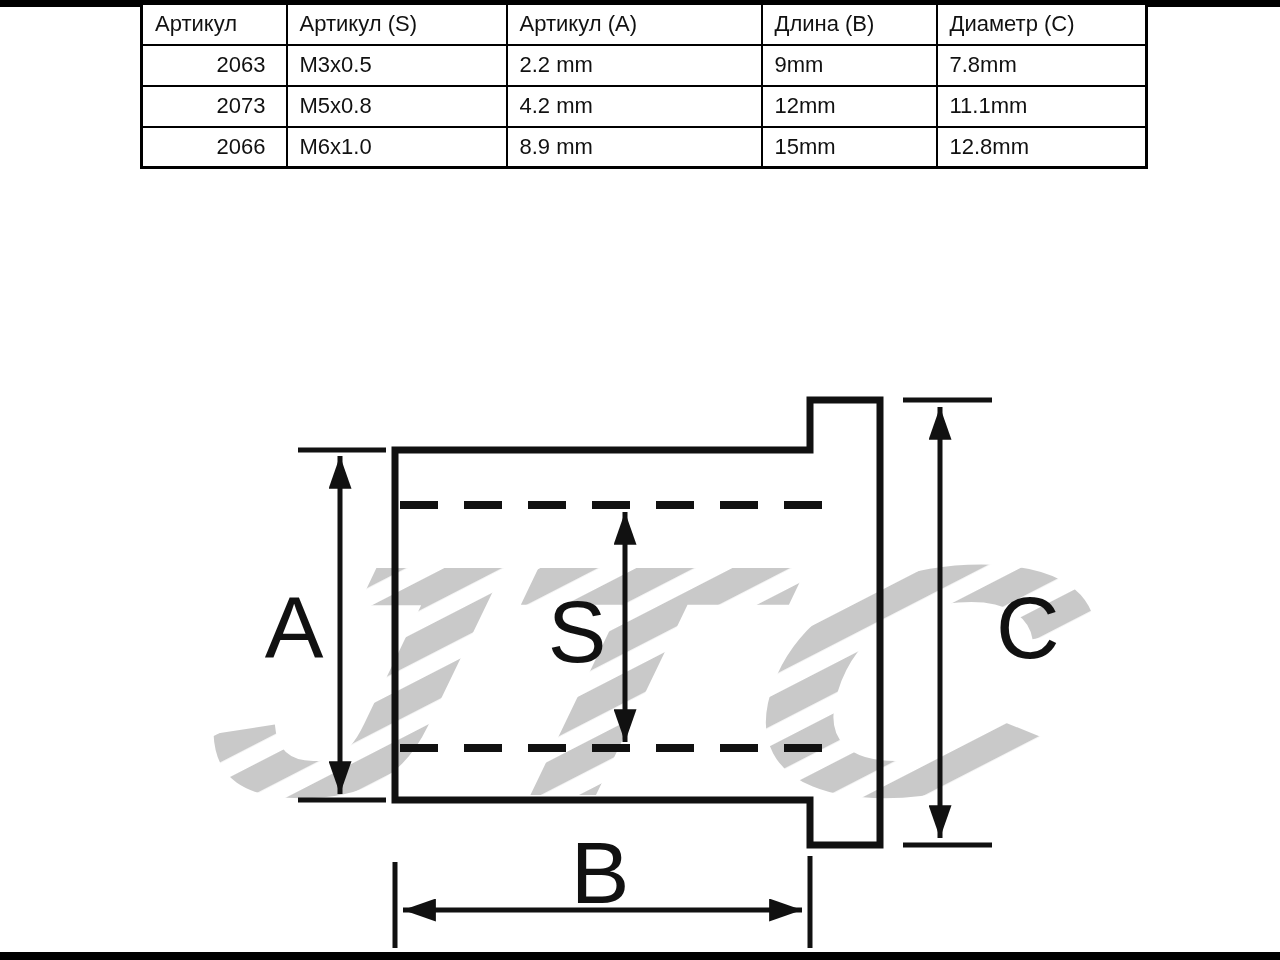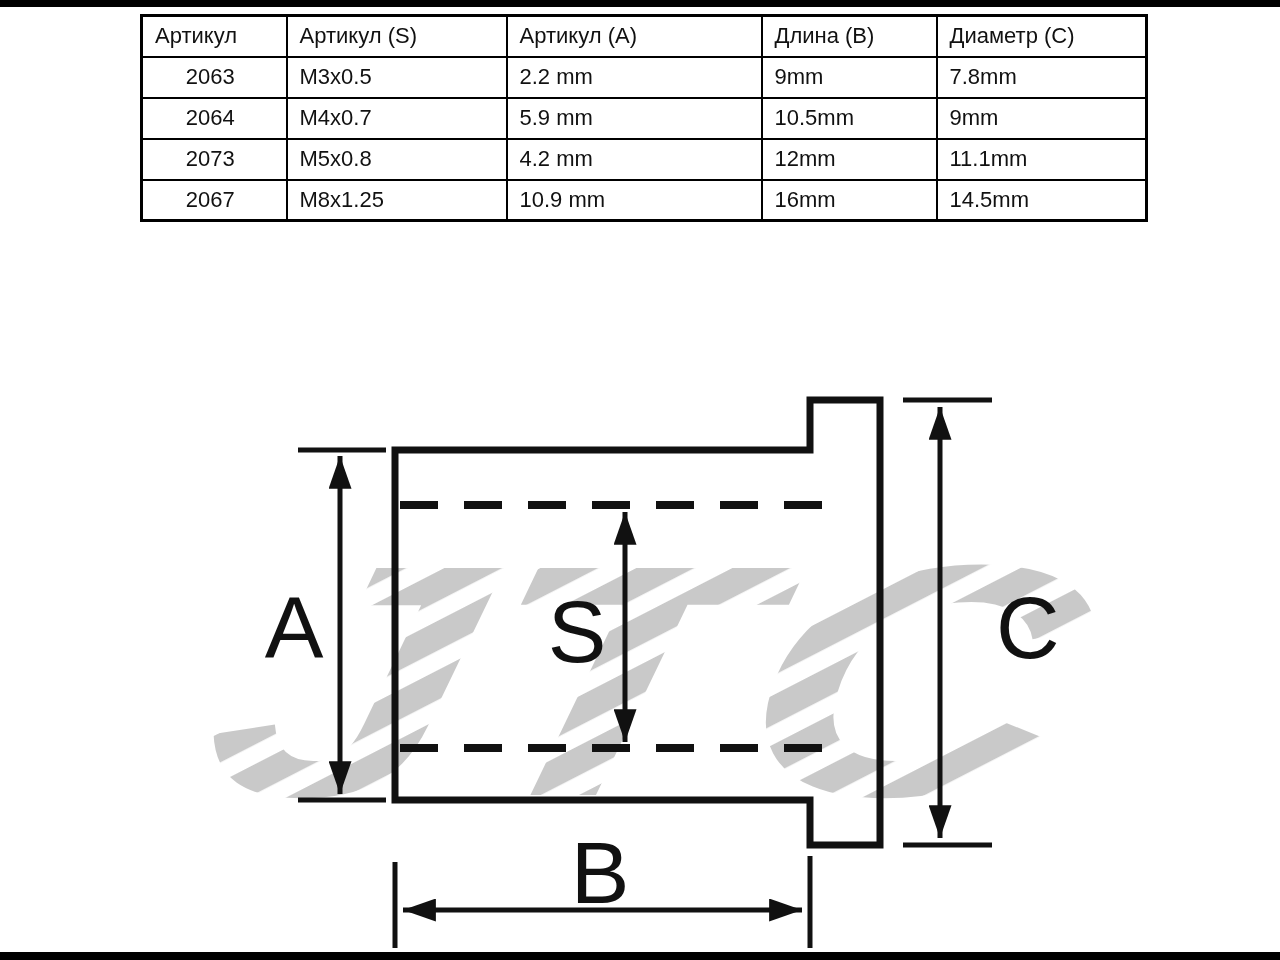--- a/index.html
+++ b/index.html
@@ -11,40 +11,40 @@
   }
   .page { position: relative; width: 1280px; height: 960px; background: #ffffff; overflow: hidden; }
 
   .edge-bar { position: absolute; left: 0; width: 1280px; background: #000000; }
   .edge-bar.top { top: 0; height: 7px; }
   .edge-bar.bottom { bottom: 0; height: 8px; }
 
   table.spec {
     position: absolute;
     left: 140px;
-    top: 14px;
+    top: 2px;
     width: 1005px;
     border-collapse: collapse;
     table-layout: fixed;
     border: 3px solid #000000;
     font-size: 22px;
     color: #111111;
     background: #ffffff;
   }
   .spec th, .spec td {
     border: 2px solid #000000;
     height: 41px;
     padding: 0 12px;
     text-align: left;
     font-weight: 400;
     vertical-align: middle;
     white-space: nowrap;
     overflow: hidden;
   }
-  .spec td.num { text-align: center; padding-right: 20px; }
+  .spec td.num { text-align: right; padding-right: 20px; }
 
   svg.diagram { position: absolute; left: 0; top: 0; }
   .dim-label {
     font-family: "Liberation Sans", sans-serif;
     fill: #111111;
   }
 </style>
 </head>
 <body>
 
@@ -72,39 +72,32 @@
     </thead>
     <tbody>
       <tr>
         <td class="num">2063</td>
         <td>M3x0.5</td>
         <td>2.2 mm</td>
         <td>9mm</td>
         <td>7.8mm</td>
       </tr>
       <tr>
-        <td class="num">2064</td>
-        <td>M4x0.7</td>
-        <td>5.9 mm</td>
-        <td>10.5mm</td>
-        <td>9mm</td>
-      </tr>
-      <tr>
         <td class="num">2073</td>
         <td>M5x0.8</td>
         <td>4.2 mm</td>
         <td>12mm</td>
         <td>11.1mm</td>
       </tr>
       <tr>
-        <td class="num">2067</td>
-        <td>M8x1.25</td>
-        <td>10.9 mm</td>
-        <td>16mm</td>
-        <td>14.5mm</td>
+        <td class="num">2066</td>
+        <td>M6x1.0</td>
+        <td>8.9 mm</td>
+        <td>15mm</td>
+        <td>12.8mm</td>
       </tr>
     </tbody>
   </table>
 
   <svg class="diagram" width="1280" height="960" viewBox="0 0 1280 960" xmlns="http://www.w3.org/2000/svg">
     <defs>
       <pattern id="hatch" patternUnits="userSpaceOnUse" width="48" height="48" patternTransform="rotate(60)">
         <rect width="48" height="48" fill="#ffffff"></rect>
         <rect width="29" height="48" fill="#c9c9c9"></rect>
       </pattern>

